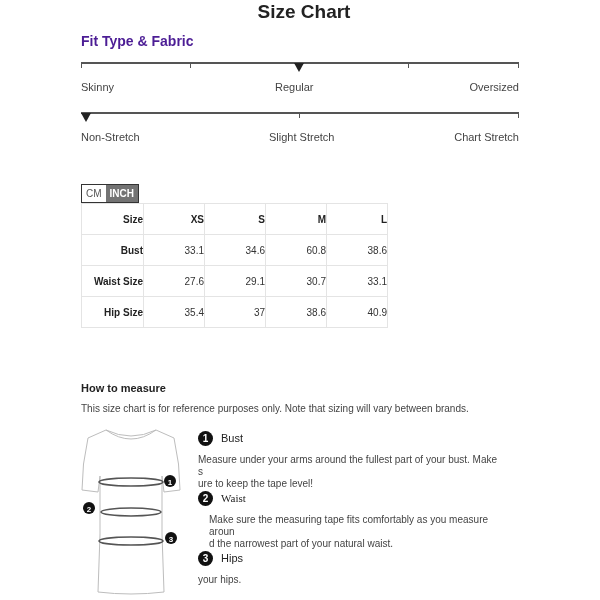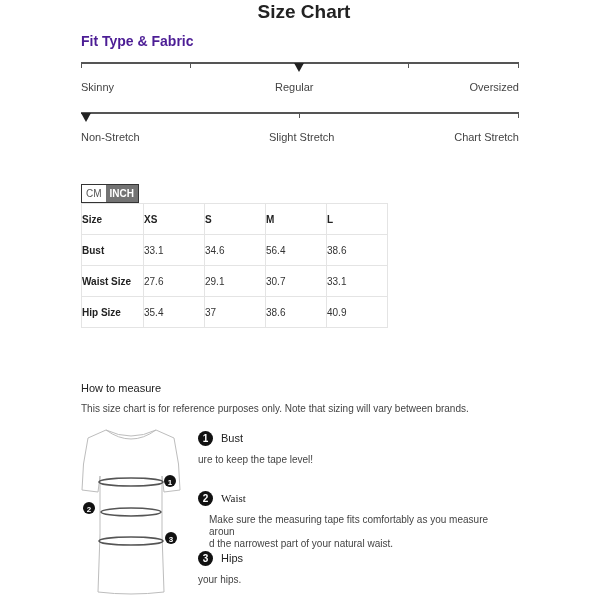--- a/index.html
+++ b/index.html
@@ -9,25 +9,25 @@
   #fit-heading { left:81px; top:33px; font-size:14px; font-weight:bold; color:#4c1d95; }
   .scale-line { position:absolute; left:81px; width:438px; height:0; border-top:2px solid #555; }
   .tick { position:absolute; width:0; height:6px; border-left:1px solid #555; }
   .marker { position:absolute; width:0; height:0; border-left:5px solid transparent; border-right:5px solid transparent; border-top:9px solid #222; }
   .scale-label { position:absolute; font-size:11px; color:#444; white-space:nowrap; }
   #unit-toggle { left:81px; top:172px; height:17px; border:1px solid #333; display:flex; font-size:10px;margin-top:12px; }
   #unit-toggle span { display:block; padding:0 4px; line-height:17px; }
   #unit-cm { color:#555; background:#fff; }
   #unit-inch { color:#fff; background:#737373; font-weight:bold; }
   table#size-table { position:absolute; left:81px; top:203px; border-collapse:collapse; font-size:10px; color:#333; }
-  #size-table td { border:1px solid #e4e4e4; text-align:left; height:30px; padding:0; }
+  #size-table td { border:1px solid #e4e4e4; text-align:right; height:30px; padding:0; }
   #size-table td.c0 { width:61px; }
   #size-table td.cn { width:60px; }
   #size-table .hd { font-weight:bold; color:#222; }
-  #howto-heading { left:81px; top:382px; font-size:11px; font-weight:normal; color:#222; }
+  #howto-heading { left:81px; top:382px; font-size:11px; font-weight:bold; color:#222; }
   #howto-note { left:81px; top:403px; font-size:10px; color:#444; }
   .step-badge { position:absolute; width:15px; height:15px; border-radius:50%; background:#111; color:#fff; font-size:10px; font-weight:bold; text-align:center; line-height:15px; }
   .step-title { position:absolute; font-size:11px; color:#222; }
   .step-desc { position:absolute; left:198px; width:300px; font-size:10px; line-height:12px; color:#444; }
   #dress { left:76px; top:424px; width:110px; height:176px; }
 </style>
 </head>
 <body>
 
 <div id="title" class="abs">Size Chart</div>
@@ -66,21 +66,21 @@
     <td class="c0 hd">Size</td>
     <td class="cn hd">XS</td>
     <td class="cn hd">S</td>
     <td class="cn hd">M</td>
     <td class="cn hd">L</td>
   </tr>
   <tr>
     <td class="c0 hd">Bust</td>
     <td class="cn">33.1</td>
     <td class="cn">34.6</td>
-    <td class="cn">56.4</td>
+    <td class="cn">60.8</td>
     <td class="cn">38.6</td>
   </tr>
   <tr>
     <td class="c0 hd">Waist Size</td>
     <td class="cn">27.6</td>
     <td class="cn">29.1</td>
     <td class="cn">30.7</td>
     <td class="cn">33.1</td>
   </tr>
   <tr>
@@ -117,20 +117,21 @@
   <g>
     <circle cx="95" cy="114" r="6" fill="#111"></circle>
     <text x="95" y="117.5" font-size="8" font-weight="bold" fill="#fff" text-anchor="middle" font-family="Liberation Sans, sans-serif">3</text>
   </g>
 </svg>
 
 <div>
   <div class="step-badge" style="left:198px; top:431px;">1</div>
   <div class="step-title" style="left:221px; top:432px;">Bust</div>
   <div class="step-desc" style="top:454px;">
+    <div>Measure under your arms around the fullest part of your bust. Make s</div>
     <div>ure to keep the tape level!</div>
   </div>
 </div>
 <div>
   <div class="step-badge" style="left:198px; top:491px;">2</div>
   <div class="step-title" style="left:221px; top:492px;font-family:Liberation Serif, serif;">Waist</div>
   <div class="step-desc" style="top:514px;margin-left:11px;">
     <div>Make sure the measuring tape fits comfortably as you measure aroun</div>
     <div>d the narrowest part of your natural waist.</div>
   </div>

